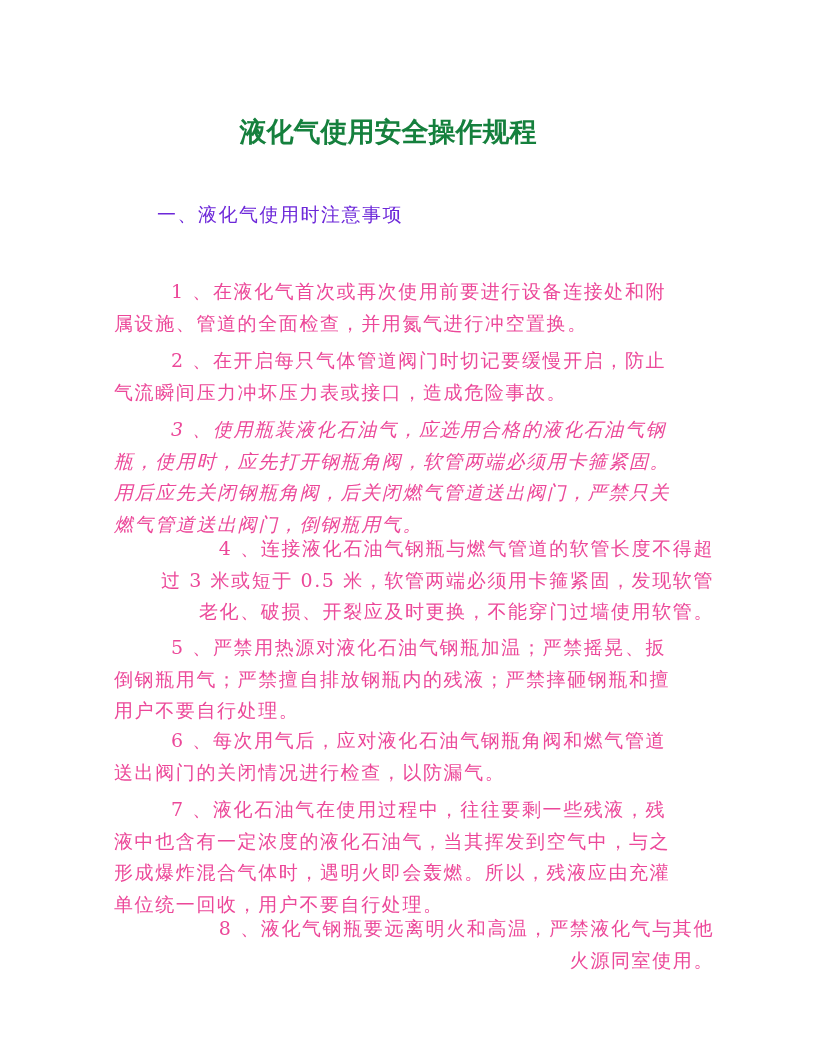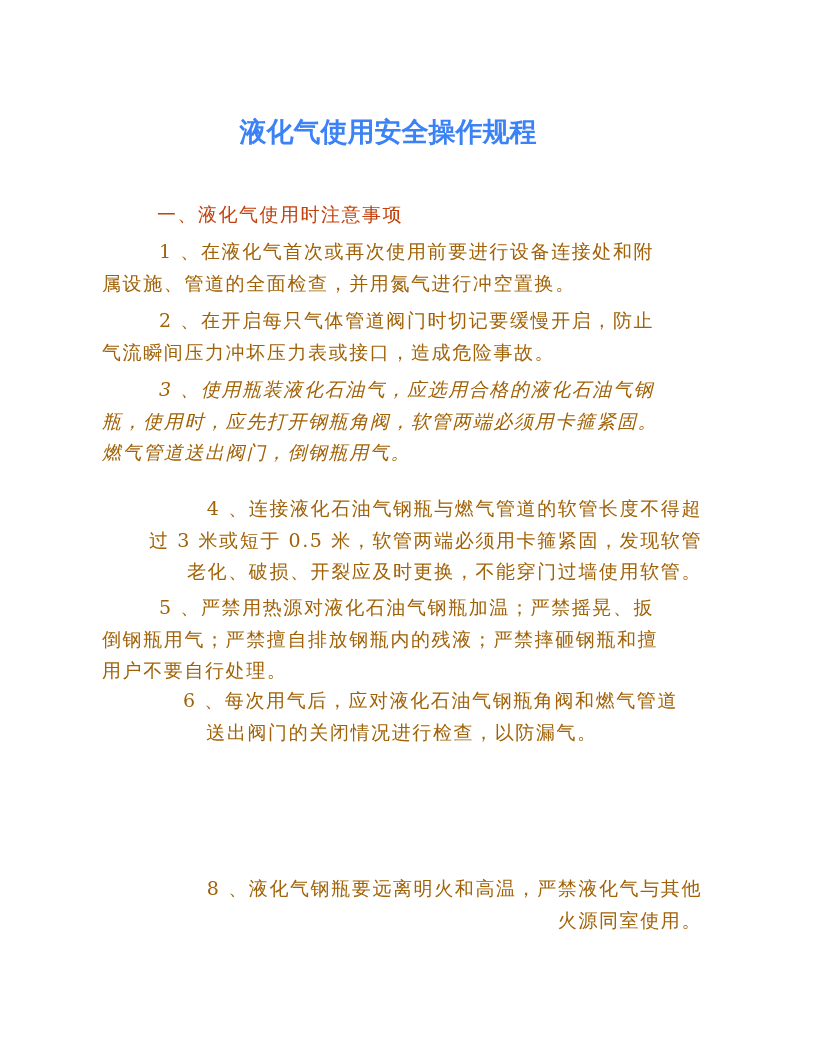--- a/index.html
+++ b/index.html
@@ -25,41 +25,42 @@
       position: absolute;
       left: 0;
       top: 112px;
       width: 776px;
       text-align: center;
       font-family: "DejaVu Sans", "Liberation Sans", sans-serif;
       font-weight: bold;
       font-size: 27px;
       line-height: 40px;
       letter-spacing: 0px;
-      color: #3b82f6;
+      color: #15803d;
     }
     .section-heading {
       position: absolute;
       left: 157px;
       top: 200px;
       font-family: "DejaVu Serif", "Liberation Serif", serif;
       font-size: 19px;
       line-height: 28px;
       letter-spacing: 1.5px;
-      color: #c2410c;
+      color: #6d28d9;
       white-space: nowrap;
     }
     .clause {
       position: absolute;
-      left: 102px;
+      left: 114px;
       width: 600px;
       font-family: "DejaVu Serif", "Liberation Serif", serif;
       font-size: 19px;
       letter-spacing: 1.6px;
-      color: #a16207;
+      color: #ec4899;
+      margin-top: 40px;
     }
     .clause .line {
       display: block;
       height: 31.5px;
       line-height: 31.5px;
       white-space: nowrap;
     }
     .clause .line.first {
       padding-left: 57px;
     }
@@ -79,39 +80,46 @@
   </div>
 
   <div class="clause" style="top:305px;">
     <span class="line first">2 、在开启每只气体管道阀门时切记要缓慢开启，防止</span>
     <span class="line">气流瞬间压力冲坏压力表或接口，造成危险事故。</span>
   </div>
 
   <div class="clause" style="top:374px;font-style:italic;">
     <span class="line first">3 、使用瓶装液化石油气，应选用合格的液化石油气钢</span>
     <span class="line">瓶，使用时，应先打开钢瓶角阀，软管两端必须用卡箍紧固。</span>
+    <span class="line">用后应先关闭钢瓶角阀，后关闭燃气管道送出阀门，严禁只关</span>
     <span class="line">燃气管道送出阀门，倒钢瓶用气。</span>
   </div>
 
   <div class="clause" style="top:493px;text-align:right;">
     <span class="line first">4 、连接液化石油气钢瓶与燃气管道的软管长度不得超</span>
     <span class="line">过 3 米或短于 0.5 米，软管两端必须用卡箍紧固，发现软管</span>
     <span class="line">老化、破损、开裂应及时更换，不能穿门过墙使用软管。</span>
   </div>
 
   <div class="clause" style="top:592px;">
     <span class="line first">5 、严禁用热源对液化石油气钢瓶加温；严禁摇晃、扳</span>
     <span class="line">倒钢瓶用气；严禁擅自排放钢瓶内的残液；严禁摔砸钢瓶和擅</span>
     <span class="line">用户不要自行处理。</span>
   </div>
 
-  <div class="clause" style="top:685px;text-align:center;">
+  <div class="clause" style="top:685px;">
     <span class="line first">6 、每次用气后，应对液化石油气钢瓶角阀和燃气管道</span>
     <span class="line">送出阀门的关闭情况进行检查，以防漏气。</span>
   </div>
 
+  <div class="clause" style="top:754px;">
+    <span class="line first">7 、液化石油气在使用过程中，往往要剩一些残液，残</span>
+    <span class="line">液中也含有一定浓度的液化石油气，当其挥发到空气中，与之</span>
+    <span class="line">形成爆炸混合气体时，遇明火即会轰燃。所以，残液应由充灌</span>
+    <span class="line">单位统一回收，用户不要自行处理。</span>
+  </div>
 
   <div class="clause" style="top:873px;text-align:right;">
     <span class="line first">8 、液化气钢瓶要远离明火和高温，严禁液化气与其他</span>
     <span class="line">火源同室使用。</span>
   </div>
 
 </div>
 
 </body></html>

